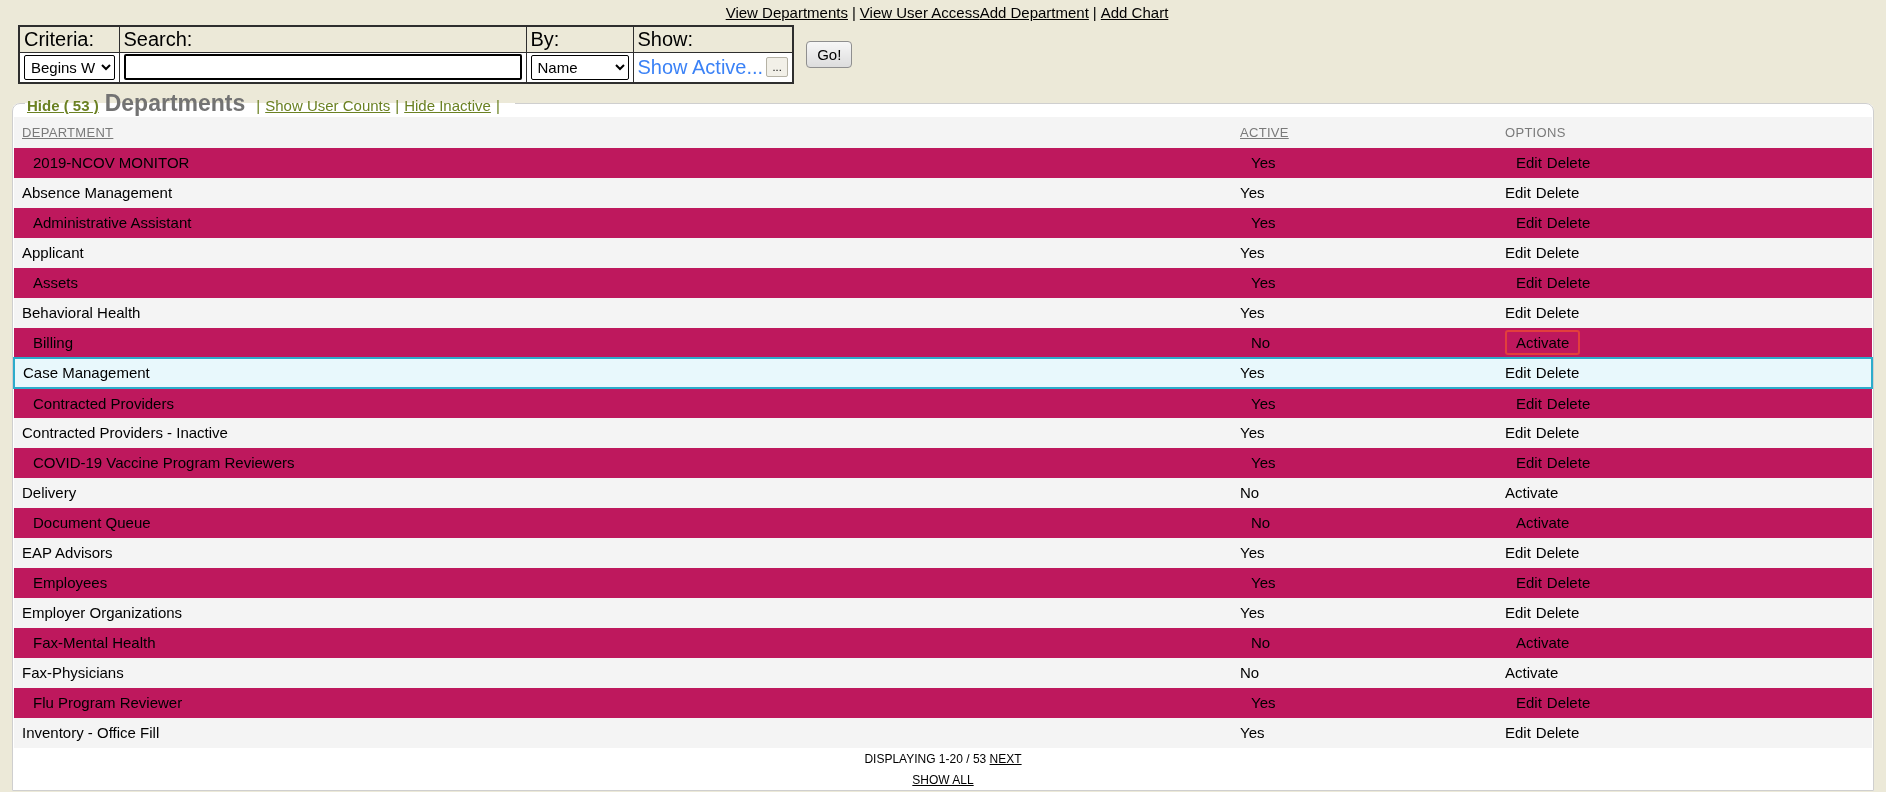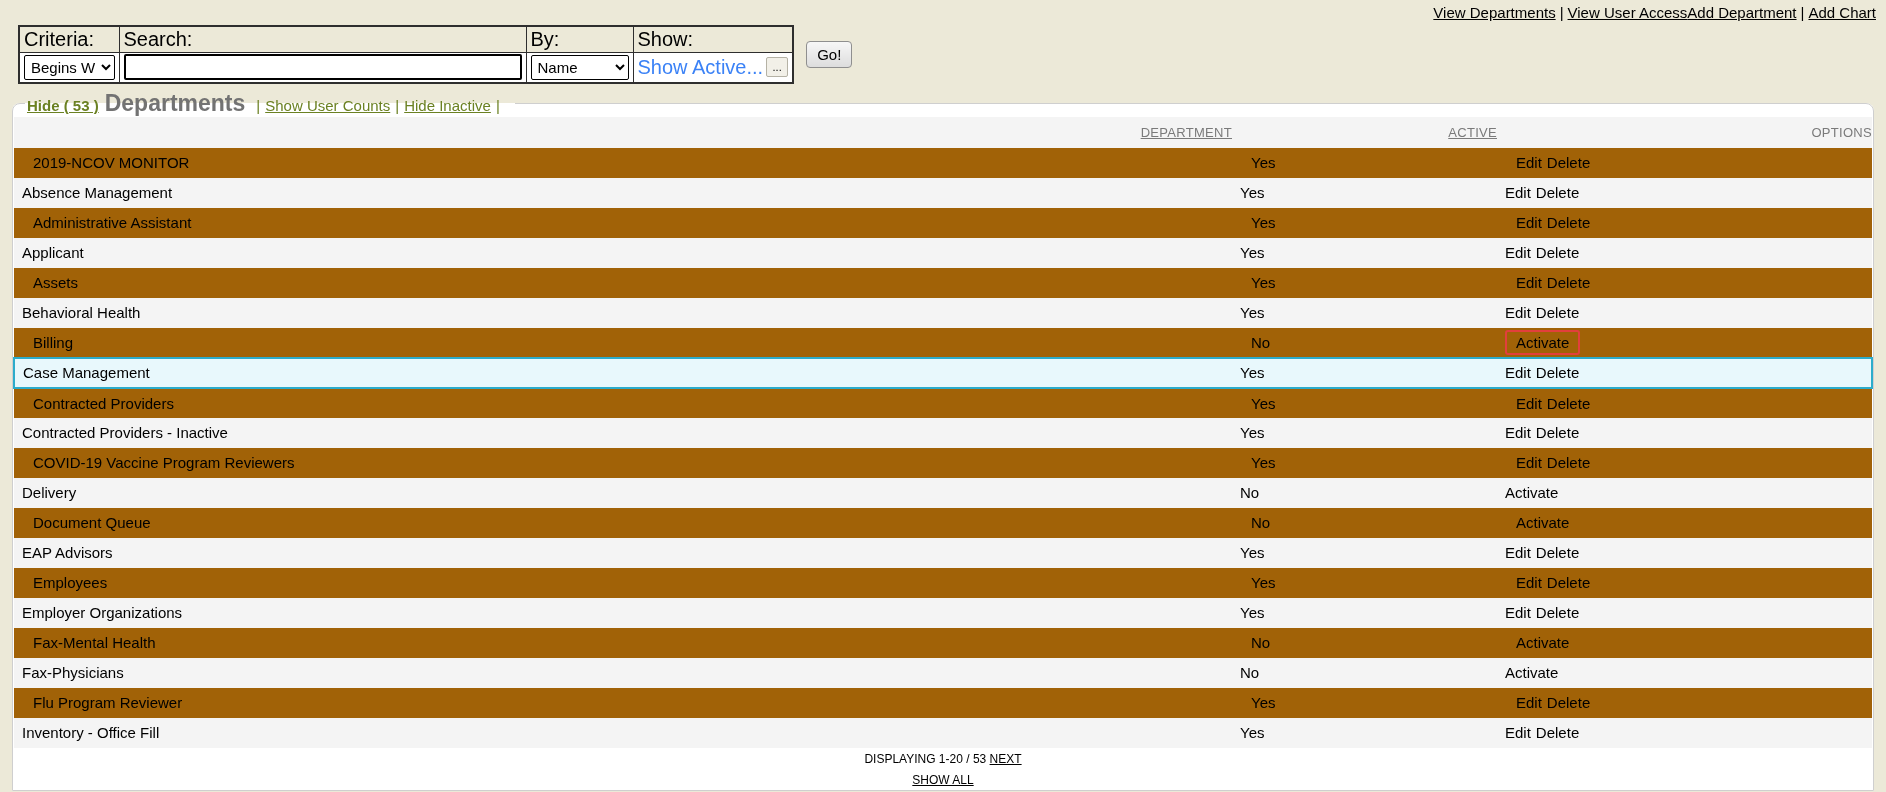--- a/index.html
+++ b/index.html
@@ -6,21 +6,21 @@
   html, body { width: 1886px; height: 792px; overflow: hidden; }
   body {
     background: #ece9d8;
     font-family: "Liberation Sans", "DejaVu Sans", sans-serif;
     font-size: 15px;
     color: #000;
   }
 
   
   .topbar {
-    display: flex; justify-content: flex-end; align-items: flex-start;
+    display: flex; justify-content: center; align-items: flex-start;
     padding: 4px 10px 0 18px;
   }
   .topbar a { color: #000; text-decoration: underline; cursor: pointer; }
   .topbar .sep { margin: 0 4px; }
 
   
   .form-area { display: flex; align-items: center; margin: 4px 0 0 18px; }
   table.search-table { border-collapse: collapse; border: 2px solid #2e2e2e; background: #ece9d8; }
   table.search-table th, table.search-table td {
     border: 1px solid #2e2e2e; padding: 1px 4px; text-align: left; vertical-align: middle;
@@ -66,26 +66,26 @@
   .dept-title { font-size: 23px; font-weight: bold; color: #737373; margin: 0 6px; }
   .legend-sep { color: #6b8122; margin: 0 5px; font-weight: normal; }
 
   
   table.dept-table { width: 100%; border-collapse: collapse; table-layout: fixed; }
   table.dept-table col.c-dept { width: auto; }
   table.dept-table col.c-active { width: 265px; }
   table.dept-table col.c-options { width: 375px; }
   table.dept-table th {
     background: #f4f4f4; color: #7a7a7a; font-weight: normal; font-size: 13px;
-    letter-spacing: 0.3px; text-align: right; height: 31px; padding-left: 8px;
+    letter-spacing: 0.3px; text-align: left; height: 31px; padding-left: 8px;
   }
   table.dept-table th .sortable { text-decoration: underline; cursor: pointer; }
   table.dept-table td { height: 30px; padding-left: 8px; font-size: 15px; }
   tr.row-even td { background: #f4f4f4; }
-  tr.row-odd td { background: #a16207; padding-left: 19px; }
+  tr.row-odd td { background: #be185d; padding-left: 19px; }
   tr.highlighted td {
     background: #e8f8fc !important;
     border-top: 2px solid #2caccb; border-bottom: 2px solid #2caccb;
   }
   tr.highlighted td:first-child { border-left: 2px solid #2caccb; }
   tr.highlighted td:last-child { border-right: 2px solid #2caccb; }
   .opt-link { cursor: pointer; margin-right: 5px; }
   .opt-link.boxed {
     border: 2px solid #e23f3c; border-radius: 3px; padding: 2px 9px; margin-left: -11px;
   }

